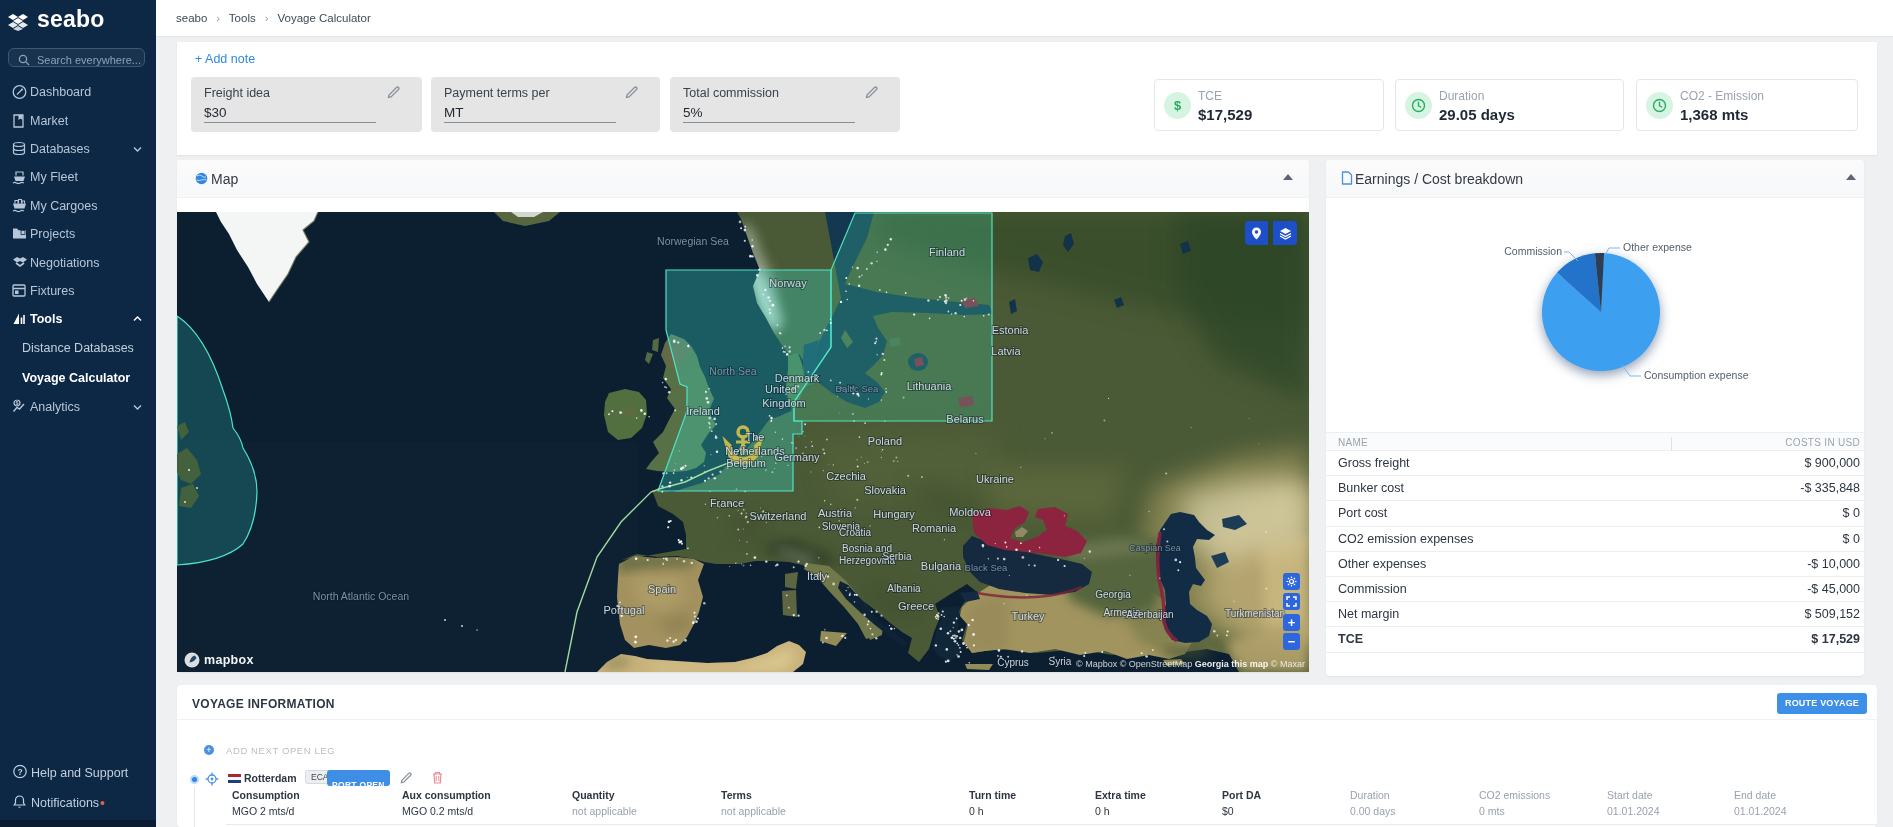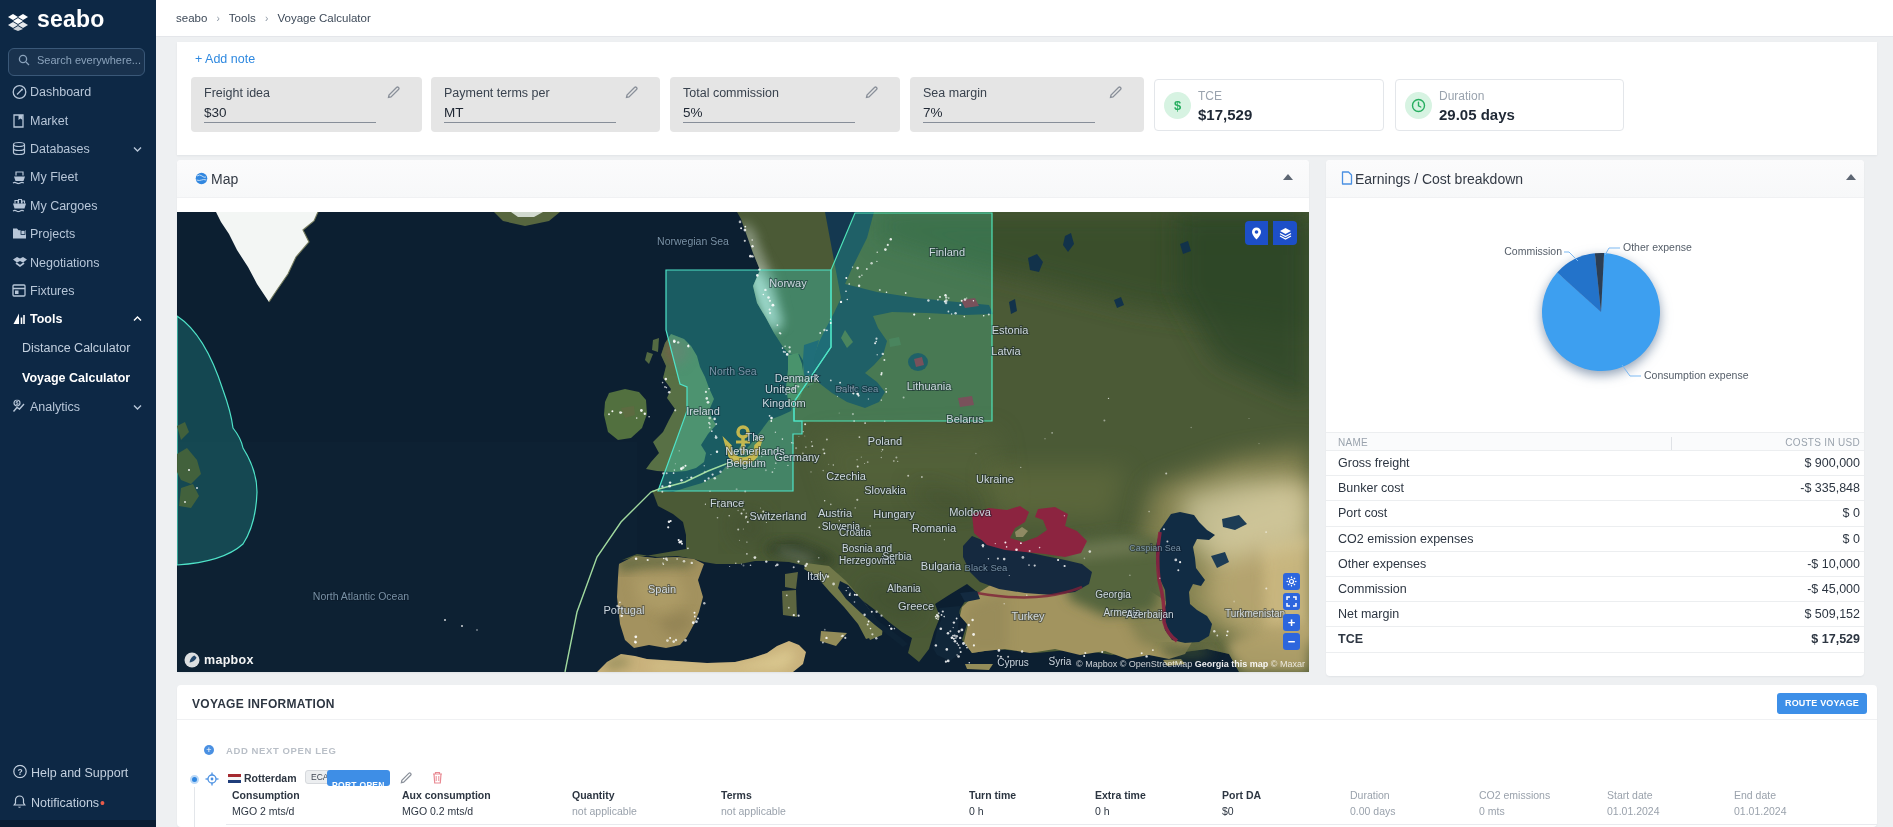--- a/index.html
+++ b/index.html
@@ -1,20 +1,20 @@
 <!DOCTYPE html>
 <html><head>
 <meta charset="utf-8">
 <style>
 * { margin:0; padding:0; box-sizing:border-box; }
 html,body { width:1893px; height:827px; overflow:hidden; font-family:"Liberation Sans", sans-serif; background:#eef0f2; }
 .sidebar { position:absolute; left:0; top:0; width:156px; height:827px; background:#0d2845; z-index:50; }
 .logo { position:absolute; left:7px; top:6px; display:flex; align-items:center; }
 .logo-text { color:#fff; font-size:23px; font-weight:bold; margin-left:7px; letter-spacing:0.2px; }
-.search { position:absolute; left:8px; top:48px; width:137px; height:28px; background:rgba(255,255,255,0.05); border:1px solid #3a5878; border-radius:6px; color:#8aa2bb; font-size:11px; line-height:22px; padding-left:28px; }
+.search { position:absolute; left:8px; top:48px; width:137px; height:19px; background:rgba(255,255,255,0.05); border:1px solid #3a5878; border-radius:6px; color:#8aa2bb; font-size:11px; line-height:22px; padding-left:28px; }
 .search svg { position:absolute; left:9px; top:5px; }
 .nav { position:absolute; top:78px; left:0; width:156px; }
 .nav-item { position:relative; height:28.4px; display:flex; align-items:center; color:#b7c6d8; font-size:12.5px; padding-left:30px; }
 .nav-item .ic { position:absolute; left:12px; top:50%; transform:translateY(-50%); width:16px; height:15px; }
 .nav-item .chev { position:absolute; right:14px; top:50%; transform:translateY(-50%); }
 .nav-item.active { color:#fff; font-weight:bold; }
 .nav-sub { position:relative; height:29.5px; display:flex; align-items:center; color:#c3d0df; font-size:12.5px; padding-left:22px; }
 .nav-sub.active { color:#fff; font-weight:bold; }
 .sb-item { position:absolute; left:0; width:156px; display:flex; align-items:center; color:#c3d0df; font-size:12.5px; padding-left:31px; }
 .sb-item .ic { position:absolute; left:13px; top:50%; transform:translateY(-50%); }
@@ -119,21 +119,21 @@
             <rect x="1" y="1.5" width="12" height="11" rx="1" fill="none" stroke="#b7c6d8" stroke-width="1.3"></rect>
             <line x1="1" y1="5" x2="13" y2="5" stroke="#b7c6d8" stroke-width="1.3"></line>
             <rect x="3" y="7" width="3.5" height="3.5" fill="#b7c6d8"></rect>
           </svg></span>Fixtures</div>
 <div class="nav-item active"><span class="ic"><svg width="15" height="14" viewBox="0 0 15 14">
             <path d="M1.5 12.5 L7 2 v10.5 z" fill="#fff"></path>
             <path d="M9.5 12.5 V6 M12 12.5 V3.5" stroke="#fff" stroke-width="1.6"></path>
           </svg></span>Tools<svg class="chev" width="9" height="6" viewBox="0 0 9 6">
           <path d="M1 4.5 L4.5 1 8 4.5" fill="none" stroke="#fff" stroke-width="1.4"></path>
         </svg></div>
-<div class="nav-sub">Distance Calculator</div>
+<div class="nav-sub">Distance Databases</div>
 <div class="nav-sub active">Voyage Calculator</div>
 <div class="nav-item"><span class="ic"><svg width="16" height="14" viewBox="0 0 16 14">
             <path d="M1.5 12 L5 8 7.5 9.5 12 4.5" fill="none" stroke="#b7c6d8" stroke-width="1.4"></path>
             <circle cx="5" cy="3.5" r="3" fill="#0d2845" stroke="#b7c6d8" stroke-width="1.2"></circle>
             <text x="5" y="5.6" font-size="5.5" fill="#b7c6d8" text-anchor="middle" font-weight="bold">$</text>
           </svg></span>Analytics<svg class="chev" width="9" height="6" viewBox="0 0 9 6">
           <path d="M1 1.5 L4.5 5 8 1.5" fill="none" stroke="#b7c6d8" stroke-width="1.4"></path>
         </svg></div>
 </div>
   <div class="sb-item" style="top:766px;">
@@ -177,44 +177,46 @@
         <div class="line" style="width:172px;"></div>
     </div>
     <div class="icard" style="left:493px; width:230px;">
       <div class="lbl">Total commission</div>
         <div class="pen"><svg width="13" height="13" viewBox="0 0 13 13">
             <path d="M1.5 11.5 L2 9 L9.5 1.5 A1 1 0 0 1 11.5 3.5 L4 11 Z" fill="none" stroke="#8a909a" stroke-width="1.3"></path>
           </svg></div>
       <div class="val">5%</div>
         <div class="line" style="width:172px;"></div>
     </div>
-    <div class="icard" style="left:733px; width:234px;">
-      <div class="lbl">Sea margin</div>
-        <div class="pen"><svg width="13" height="13" viewBox="0 0 13 13">
-            <path d="M1.5 11.5 L2 9 L9.5 1.5 A1 1 0 0 1 11.5 3.5 L4 11 Z" fill="none" stroke="#8a909a" stroke-width="1.3"></path>
-          </svg></div>
-      <div class="val">7%</div>
-        <div class="line" style="width:172px;"></div>
-    </div>
     <div class="scard" style="left:977px; width:230px;">
       <div class="circ">
           <span style="color:#27ae60;font-weight:bold;font-size:13px;">$</span>
         </div>
       <div class="slbl">TCE</div>
         <div class="sval">$17,529</div>
     </div>
     <div class="scard" style="left:1218px; width:229px;">
       <div class="circ">
           <svg width="15" height="15" viewBox="0 0 15 15">
             <circle cx="7.5" cy="7.5" r="6" fill="none" stroke="#27ae60" stroke-width="1.4"></circle>
             <path d="M7.5 4.2 L7.5 7.8 L9.8 9" stroke="#27ae60" stroke-width="1.4" fill="none" stroke-linecap="round"></path>
           </svg>
         </div>
       <div class="slbl">Duration</div>
         <div class="sval">29.05 days</div>
+    </div>
+    <div class="scard" style="left:1459px; width:222px;">
+      <div class="circ">
+          <svg width="15" height="15" viewBox="0 0 15 15">
+            <circle cx="7.5" cy="7.5" r="6" fill="none" stroke="#27ae60" stroke-width="1.4"></circle>
+            <path d="M7.5 4.2 L7.5 7.8 L9.8 9" stroke="#27ae60" stroke-width="1.4" fill="none" stroke-linecap="round"></path>
+          </svg>
+        </div>
+      <div class="slbl">CO2 - Emission</div>
+        <div class="sval">1,368 mts</div>
     </div>
   </div>
 
   <div class="mapcard">
     <div class="cardhead">
       <span class="hicon"><svg width="13" height="13" viewBox="0 0 13 13">
             <circle cx="6.5" cy="6.5" r="5.8" fill="#3187e0"></circle>
             <path d="M2 4 q3 -2 5 0 t4 1 M1.5 8 q3 1 5 0 t5 0" stroke="#bcd9f5" stroke-width="1" fill="none"></path>
           </svg></span>
       <span class="ttl">Map</span>
@@ -980,21 +982,21 @@
         </div>
     </div>
   </div>
 
   <div class="voycard">
     <div class="voyttl">VOYAGE INFORMATION</div>
     <div class="routebtn">ROUTE VOYAGE</div>
     <div class="voydiv"></div>
 
 <div style="position:absolute;left:27px;top:60px;width:10px;height:10px;border-radius:50%;background:#4a90e2;color:#fff;font-size:9px;line-height:10px;text-align:center;">+</div>
-<div style="position:absolute;left:49px;top:60px;font-size:9.5px;font-weight:bold;color:#b9bfc7;letter-spacing:0.6px;">ADD NEXT OPEN LEG</div>
+<div style="position:absolute;left:49px;top:60px;font-size:9.5px;font-weight:normal;color:#b9bfc7;letter-spacing:0.6px;">ADD NEXT OPEN LEG</div>
 <div style="position:absolute;left:17px;top:102px;width:1px;height:40px;background:#e3e6ea;"></div>
 <div style="position:absolute;left:13px;top:90px;width:9px;height:9px;border-radius:50%;background:#2f86e0;border:2px solid #bcd9f7;"></div>
 <svg style="position:absolute;left:28px;top:87px;" width="14" height="14" viewBox="0 0 14 14">
         <circle cx="7" cy="7" r="4" fill="none" stroke="#4a90e2" stroke-width="1.3"></circle>
         <circle cx="7" cy="7" r="1.4" fill="#4a90e2"></circle>
         <g stroke="#4a90e2" stroke-width="1.3">
           <line x1="7" y1="0.5" x2="7" y2="3"></line>
           <line x1="7" y1="11" x2="7" y2="13.5"></line>
           <line x1="0.5" y1="7" x2="3" y2="7"></line>
           <line x1="11" y1="7" x2="13.5" y2="7"></line>

